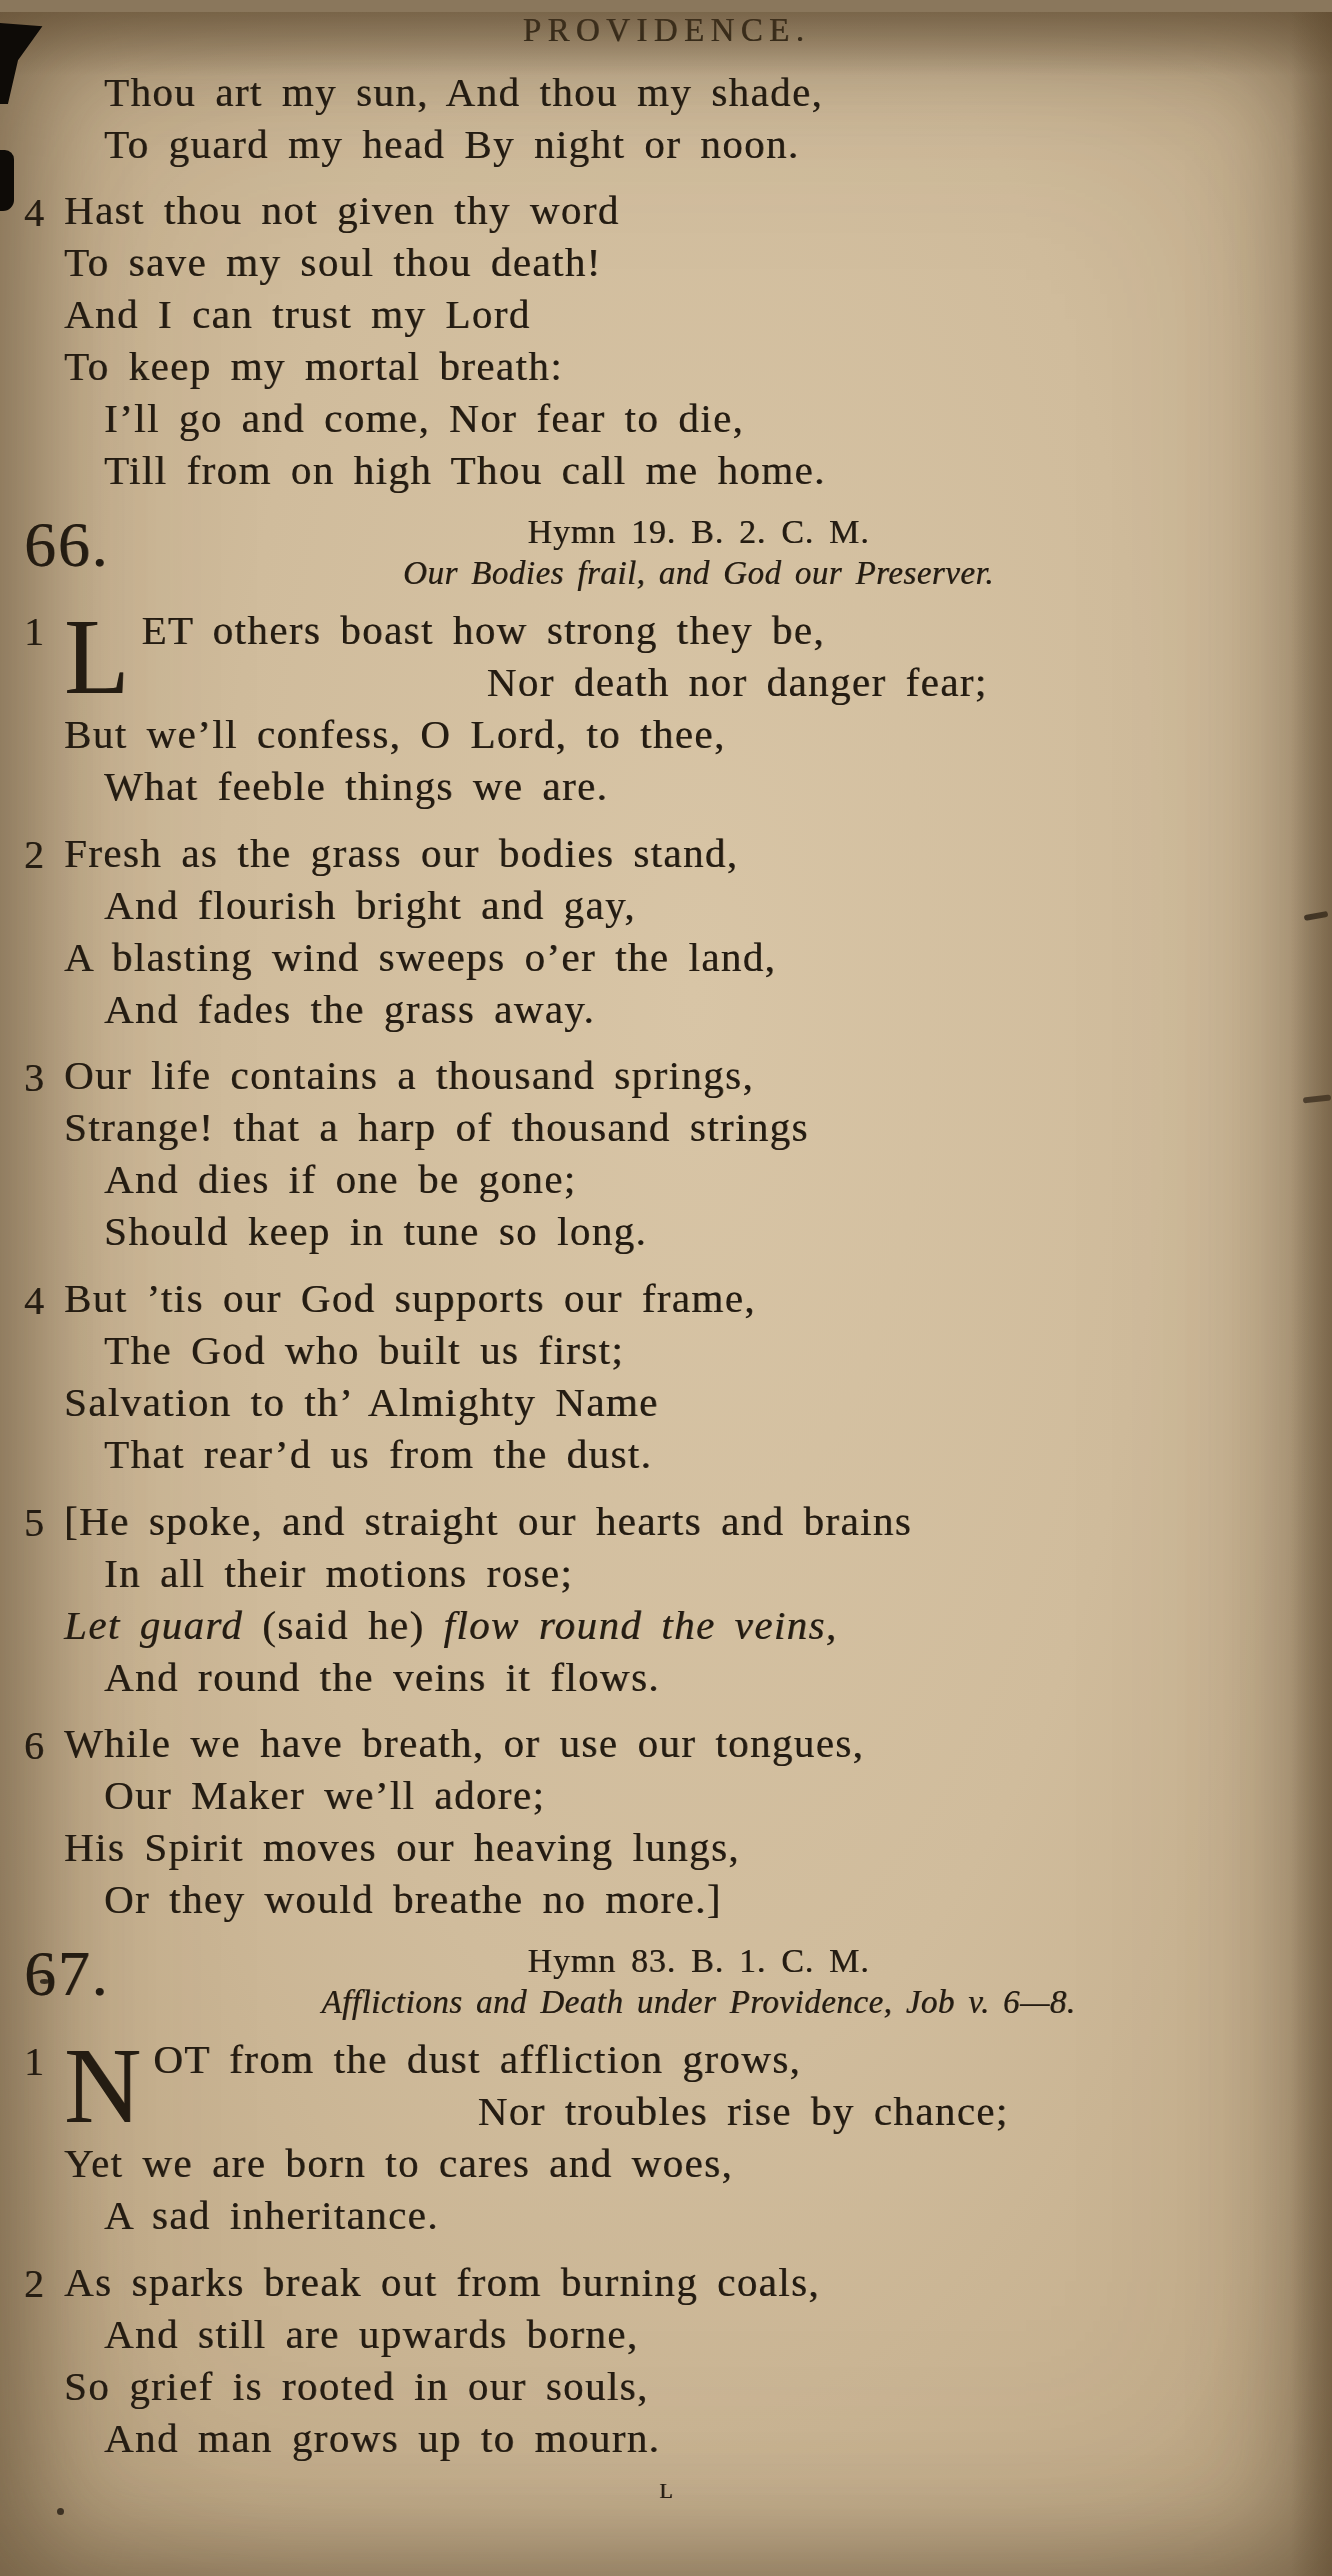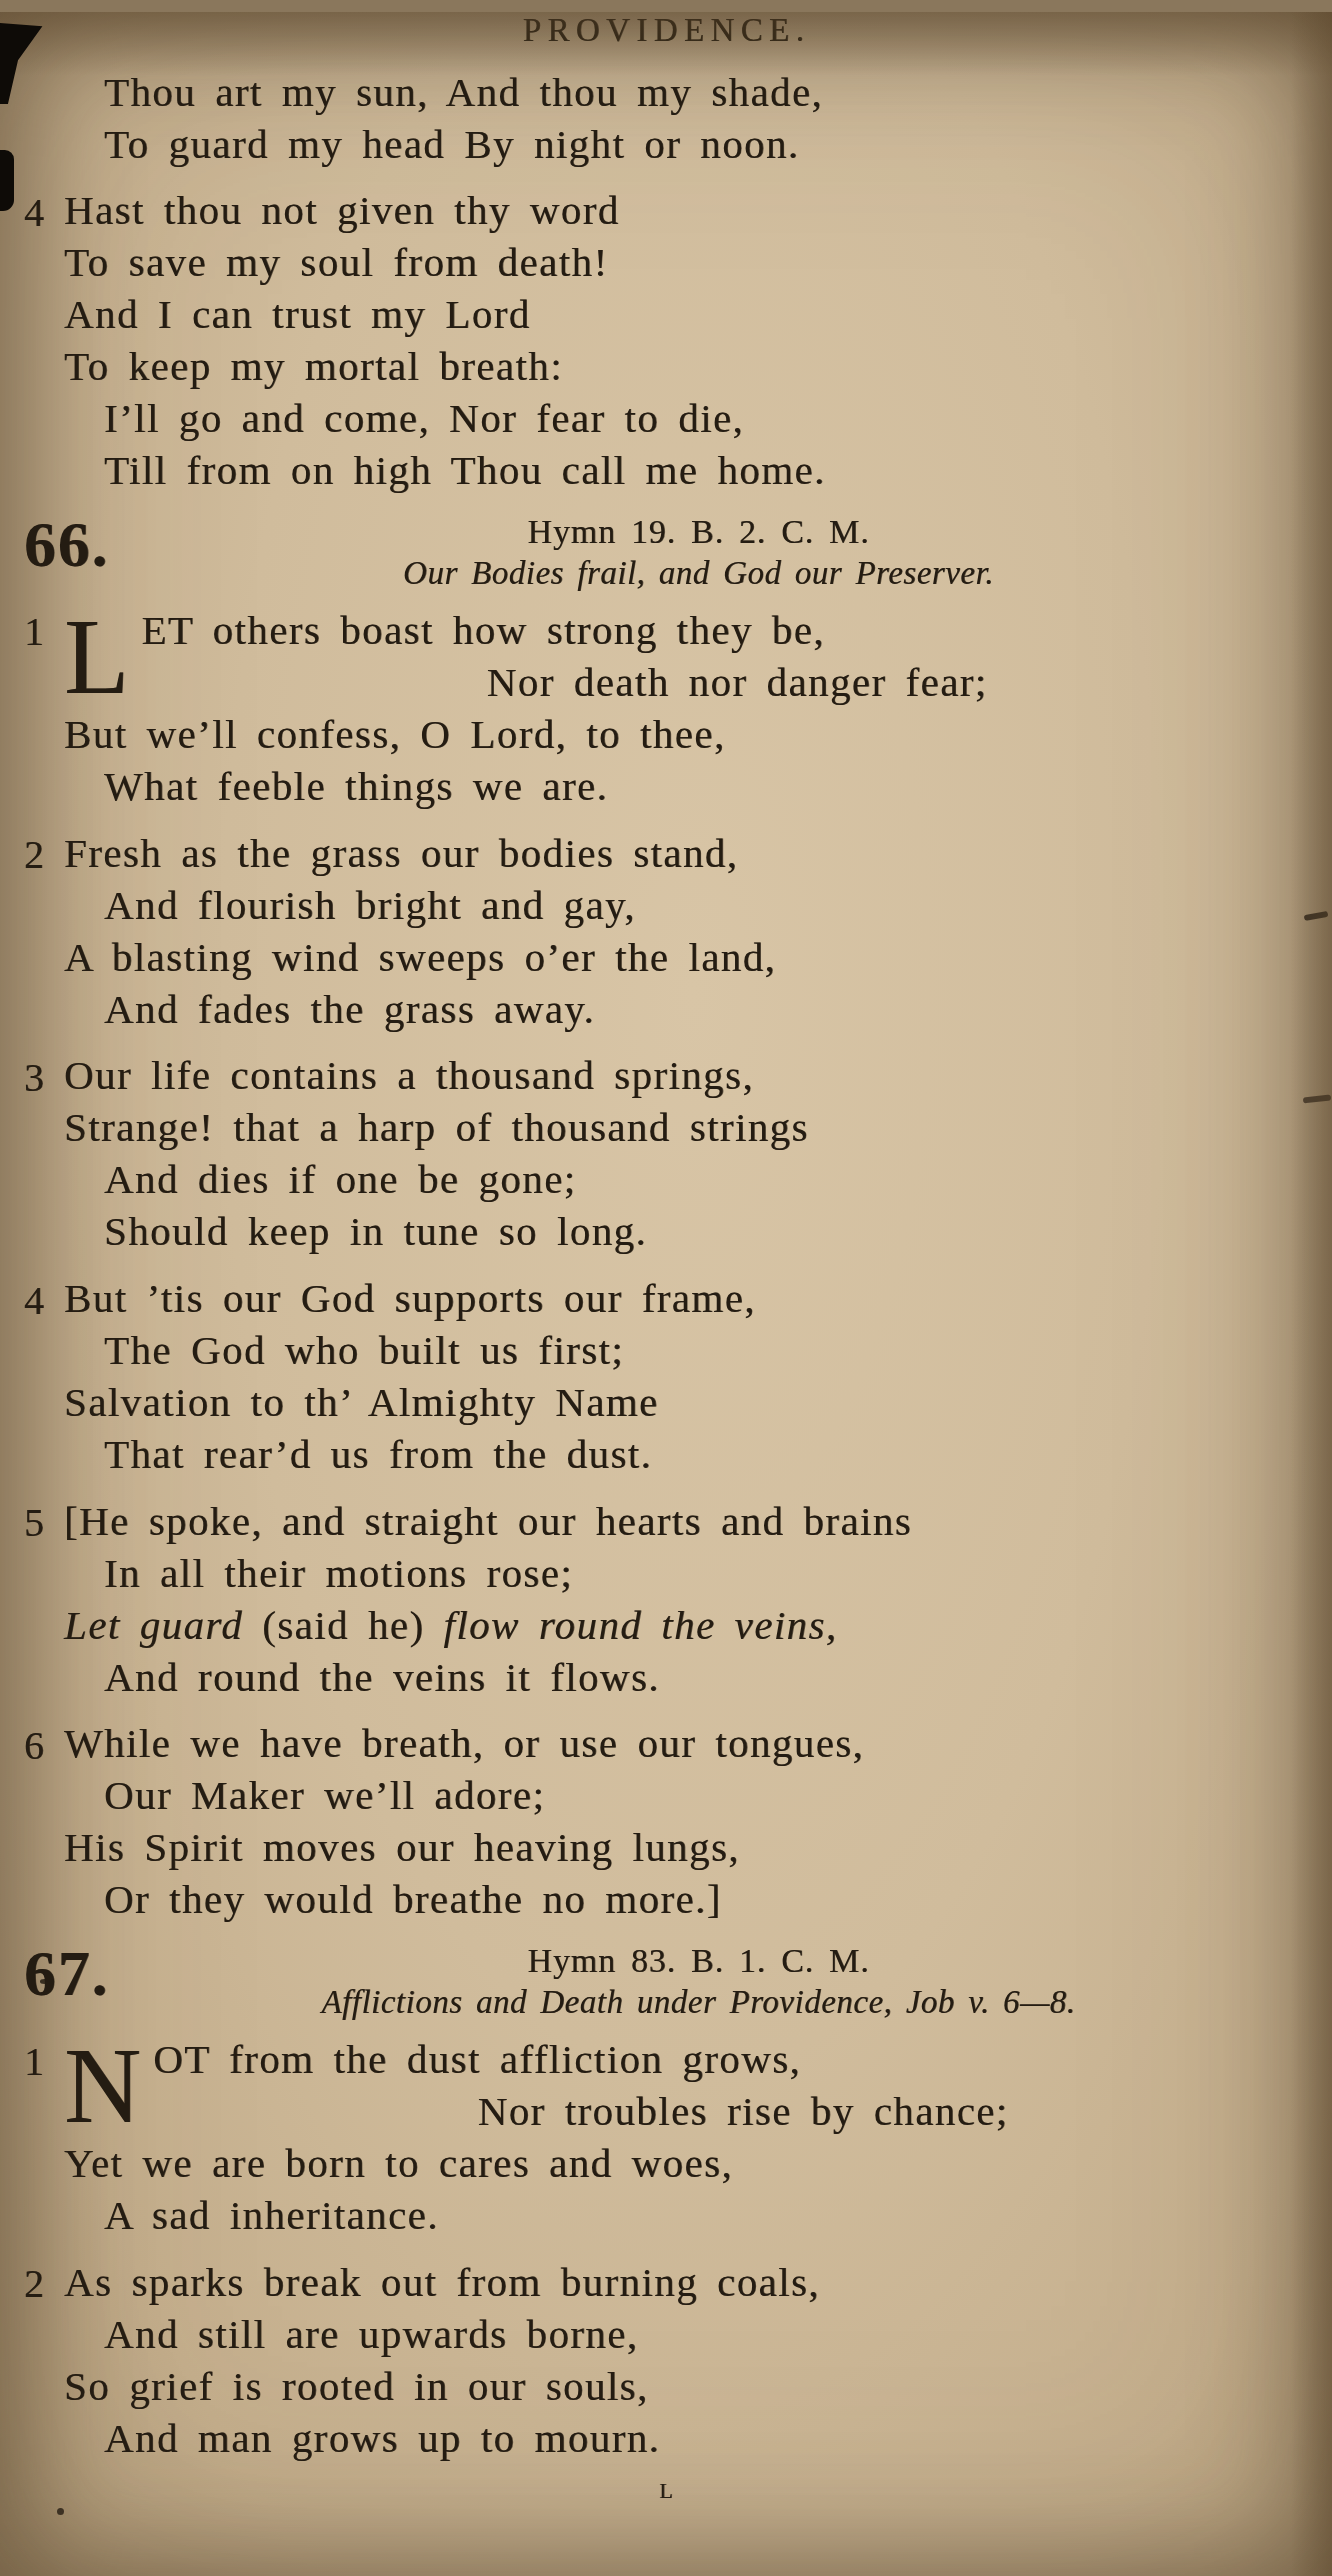--- a/index.html
+++ b/index.html
@@ -38,21 +38,21 @@
   .it    { font-style:italic; }
 
   .dropcap {
     float:left; font-size:107px; line-height:0.88; height:96px;
     margin:6.4px 12px 0 0;
   }
 
   .hymn-head { position:relative; padding-left:64px; margin:14.7px 0 11px 0; text-align:center; }
   .hnum {
     position:absolute; left:24px; top:1.8px;
-    font-size:64px; font-weight:bold; letter-spacing:1.8px; line-height:1;
+    font-size:64px; font-weight:normal; letter-spacing:1.8px; line-height:1;
   }
   .hmeta { font-size:34px; line-height:42px; letter-spacing:0.9px; word-spacing:5.5px; }
   .hsub  { font-size:33px; line-height:40px; font-style:italic; font-weight:normal; letter-spacing:0.5px; word-spacing:4.6px; }
 
   .sig { text-align:center; font-size:22px; margin-top:5.5px; letter-spacing:0.9px; }
 
   
   .corner-mark { position:absolute; top:11px; left:0; width:53px; height:81px;
     background:#0e0b07; clip-path:polygon(0 0, 80% 4%, 34% 46%, 15% 100%, 0 100%); }
   .edge-blob  { position:absolute; top:138px; left:0; width:13.8px; height:61px;
@@ -81,21 +81,21 @@
   <div class="running-head">PROVIDENCE.</div>
 
   <div class="stanza">
     <div class="line ind">Thou art my sun, And thou my shade,</div>
     <div class="line ind">To guard my head By night or noon.</div>
   </div>
 
   <div class="stanza">
     <span class="vnum">4</span>
     <div class="line">Hast thou not given thy word</div>
-    <div class="line">To save my soul from death!</div>
+    <div class="line">To save my soul thou death!</div>
     <div class="line">And I can trust my Lord</div>
     <div class="line">To keep my mortal breath:</div>
     <div class="line ind">I’ll go and come, Nor fear to die,</div>
     <div class="line ind">Till from on high Thou call me home.</div>
   </div>
 
   <div class="hymn-head">
     <span class="hnum">66.</span>
     <div class="hmeta">Hymn 19. B. 2. C. M.</div>
     <div class="hsub">Our Bodies frail, and God our Preserver.</div>

